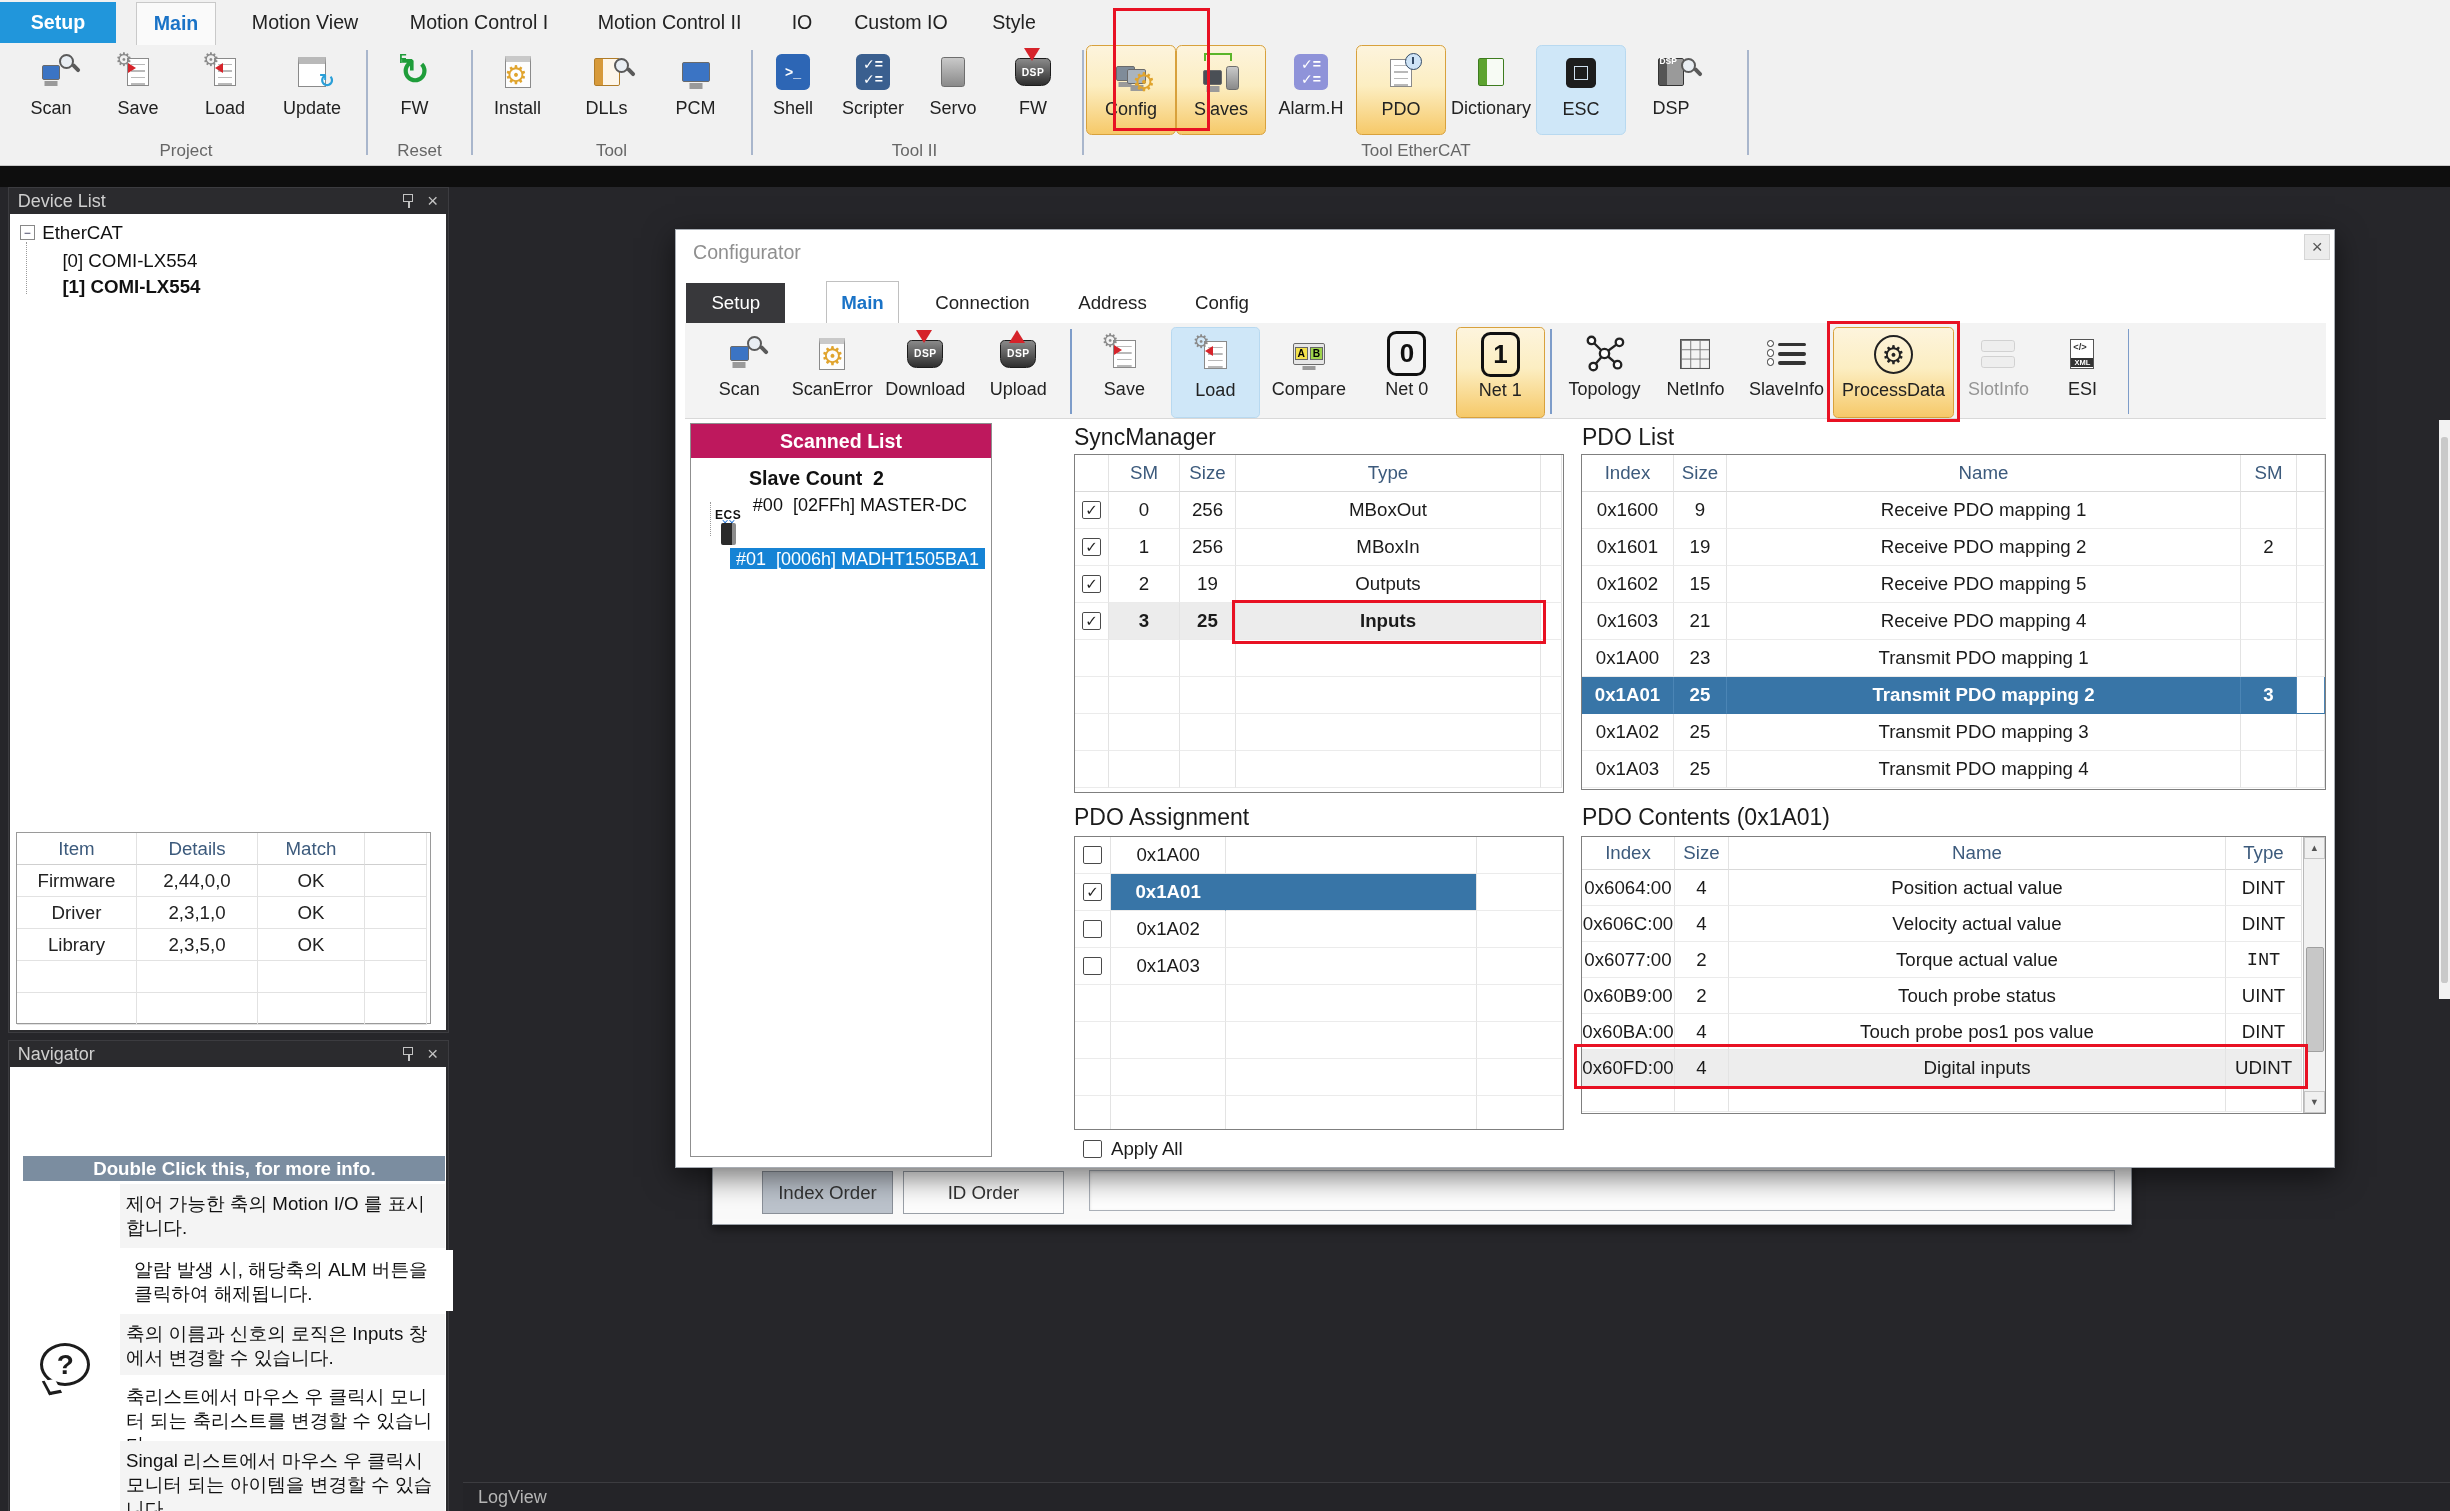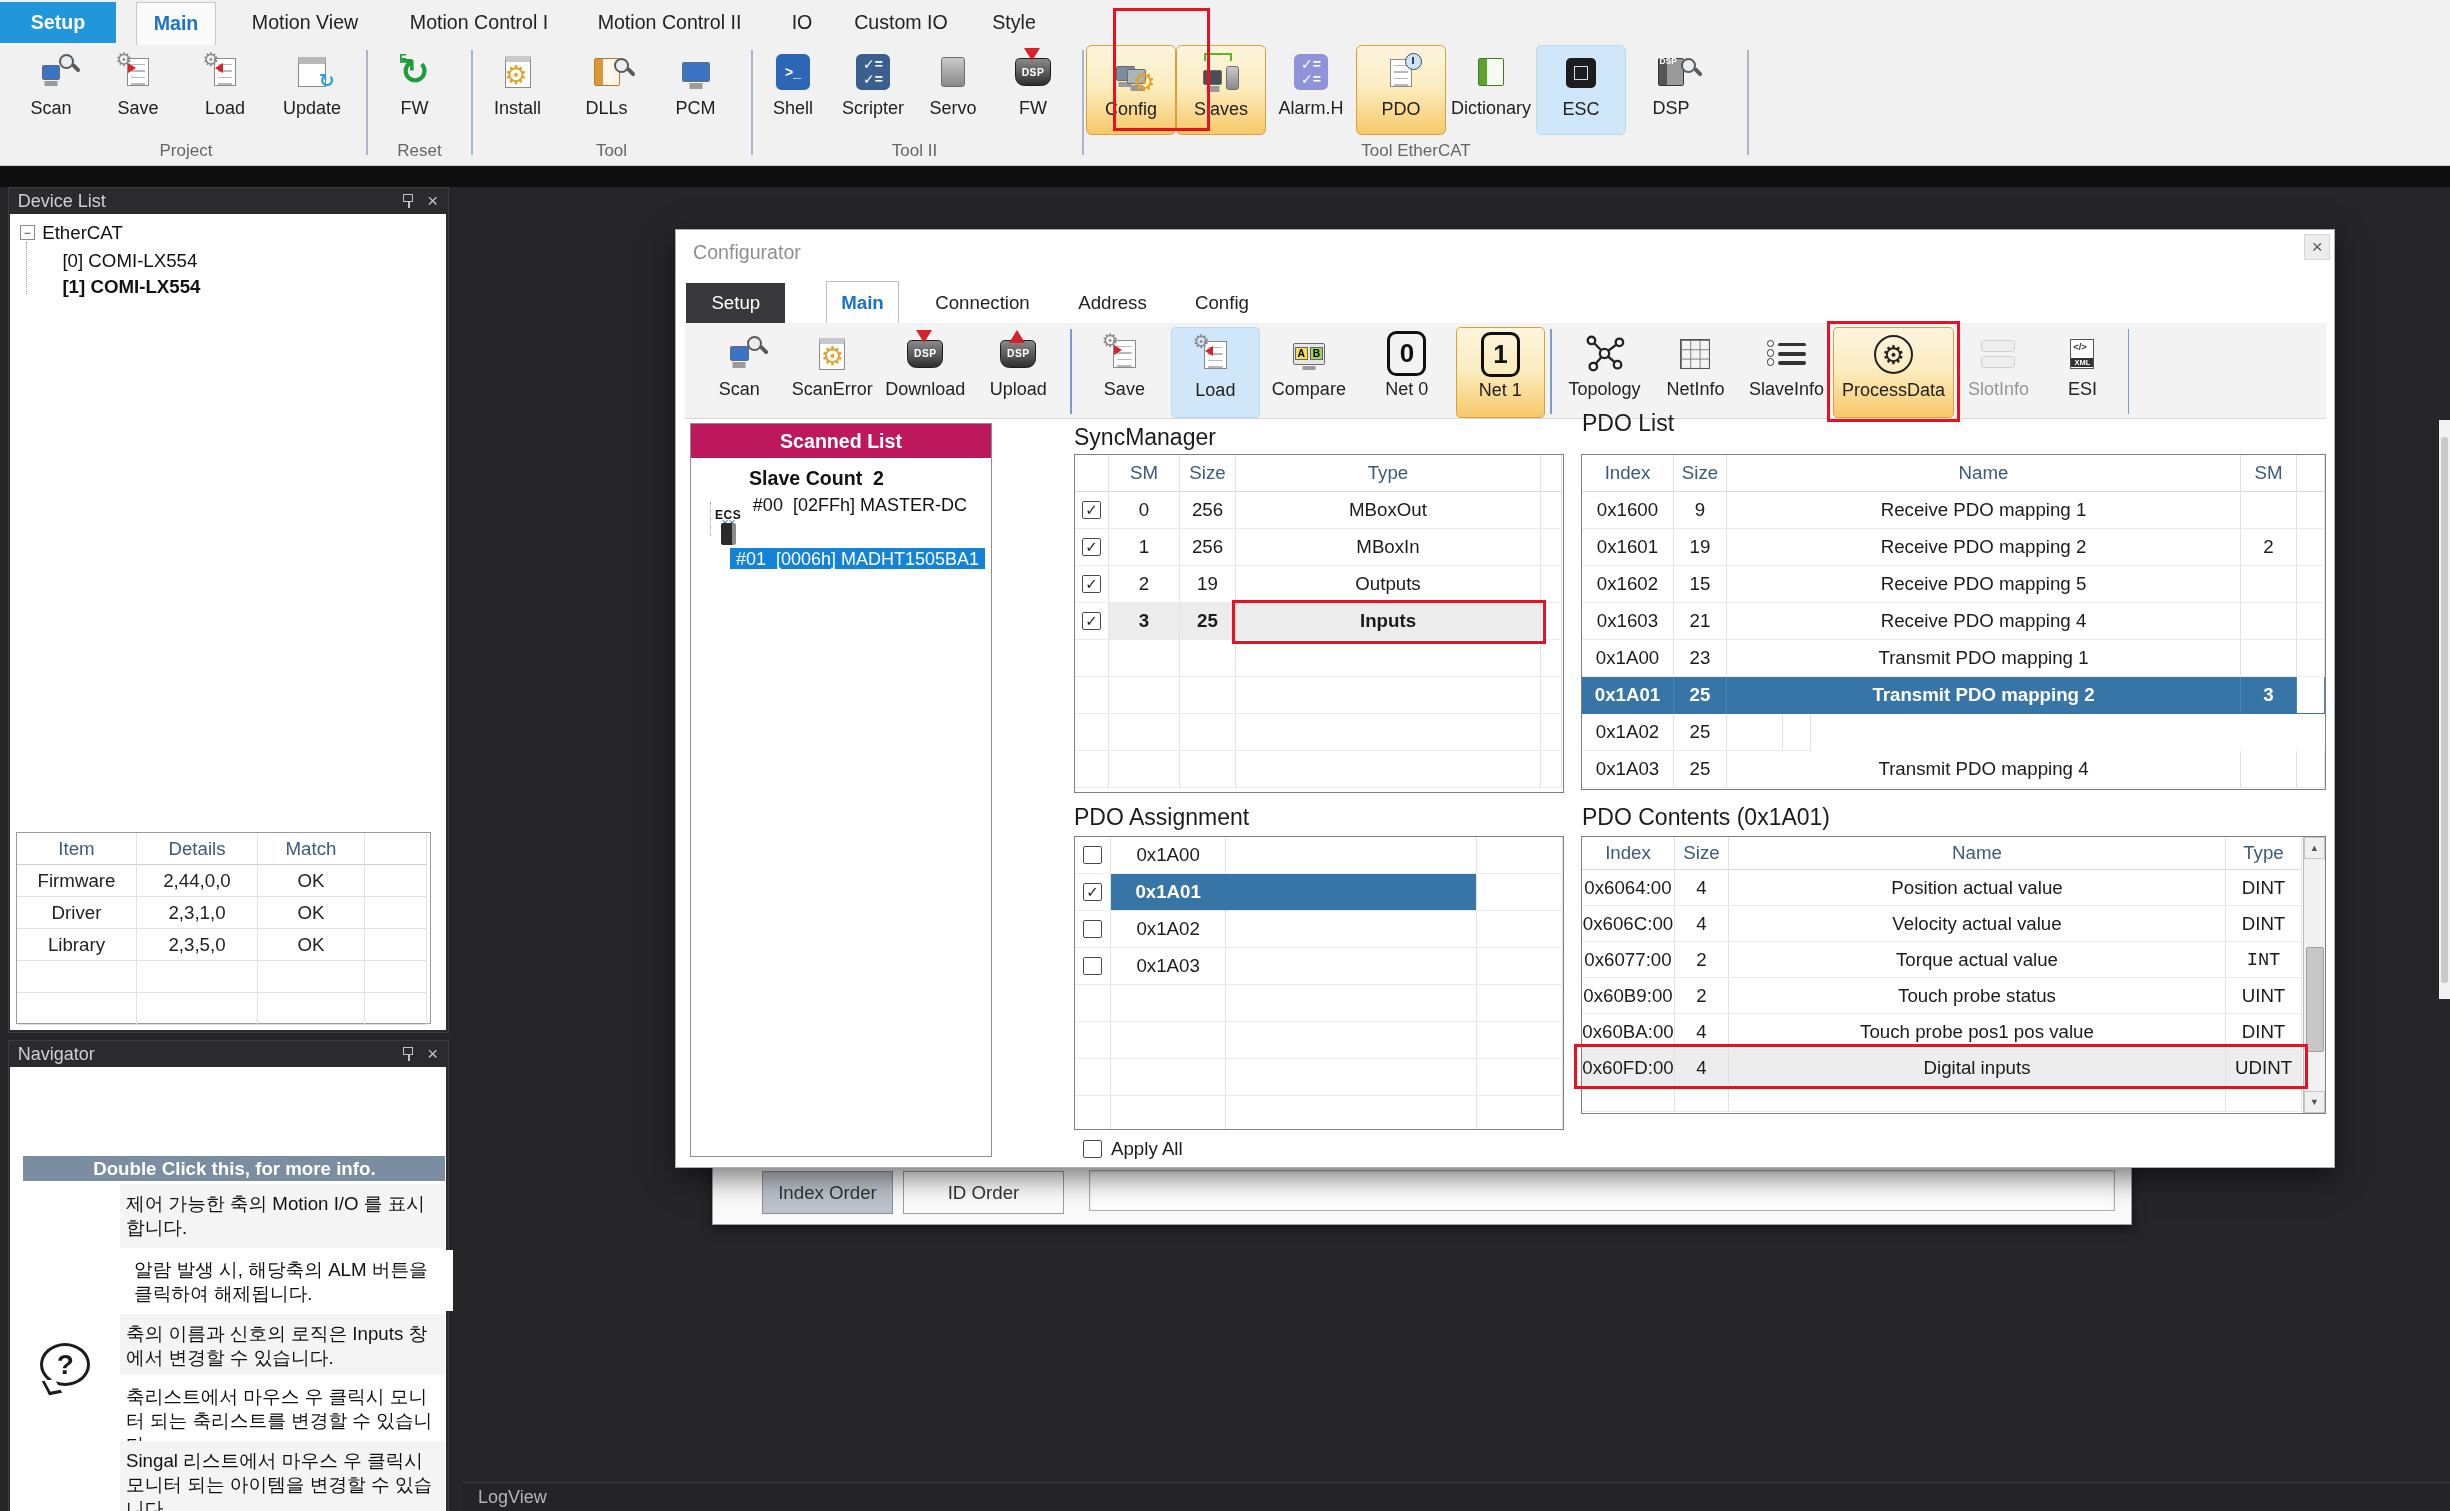--- a/index.html
+++ b/index.html
@@ -647,21 +647,21 @@
         <span class="pre" style="font-size:18px;color:#111;vertical-align:7.5px;margin-left:7.5px;">#00  [02FFh] MASTER-DC</span>
       </div>
       <div style="position:absolute;left:30px;top:99px;">
         <span class="drv"></span>
         <span class="pre treesel" style="font-size:18px;vertical-align:5.6px;margin-left:9.3px;color:#fff;">#01  [0006h] MADHT1505BA1</span>
       </div>
       <div class="dotline" style="left:18.7px;top:78px;height:34px;"></div>
     </div>
 
     <div class="sectlabel" style="left:398px;top:194px;">SyncManager</div>
-    <div class="sectlabel" style="left:906px;top:180px;">PDO List</div>
+    <div class="sectlabel" style="left:906px;top:194px;">PDO List</div>
     <div class="sectlabel" style="left:398px;top:574px;">PDO Assignment</div>
     <div class="sectlabel" style="left:906px;top:574px;">PDO Contents (0x1A01)</div>
 
     <div class="tbl" style="left:398px;top:224px;width:490px;height:339px;" id="sync-table">
         <div class="trow thead">
           <div class="tcell" style="width: 34px; height: 37px;"></div>
           <div class="tcell" style="width: 71px; height: 37px;">SM</div>
           <div class="tcell" style="width: 56px; height: 37px;">Size</div>
           <div class="tcell" style="width: 305px; height: 37px;">Type</div>
           <div class="tcell" style="width: 20.6px; height: 37px;"></div>
@@ -777,20 +777,21 @@
         <div class="trow sel">
           <div class="tcell" style="width: 92px; height: 37px;">0x1A01</div>
           <div class="tcell" style="width: 53px; height: 37px;">25</div>
           <div class="tcell" style="width: 514px; height: 37px;">Transmit PDO mapping 2</div>
           <div class="tcell" style="width: 56px; height: 37px;">3</div>
           <div class="tcell" style="width: 28px; height: 37px; background: rgb(255, 255, 255); color: rgb(27, 27, 27);"></div>
         </div>
         <div class="trow">
           <div class="tcell" style="width: 92px; height: 37px;">0x1A02</div>
           <div class="tcell" style="width: 53px; height: 37px;">25</div>
+          <div class="tcell" style="width: 514px; height: 37px;">Transmit PDO mapping 3</div>
           <div class="tcell" style="width: 56px; height: 37px;"></div>
           <div class="tcell" style="width: 28px; height: 37px; background: rgb(255, 255, 255); color: rgb(27, 27, 27);"></div>
         </div>
         <div class="trow">
           <div class="tcell" style="width: 92px; height: 37px;">0x1A03</div>
           <div class="tcell" style="width: 53px; height: 37px;">25</div>
           <div class="tcell" style="width: 514px; height: 37px;">Transmit PDO mapping 4</div>
           <div class="tcell" style="width: 56px; height: 37px;"></div>
           <div class="tcell" style="width: 28px; height: 37px; background: rgb(255, 255, 255); color: rgb(27, 27, 27);"></div>
         </div>

